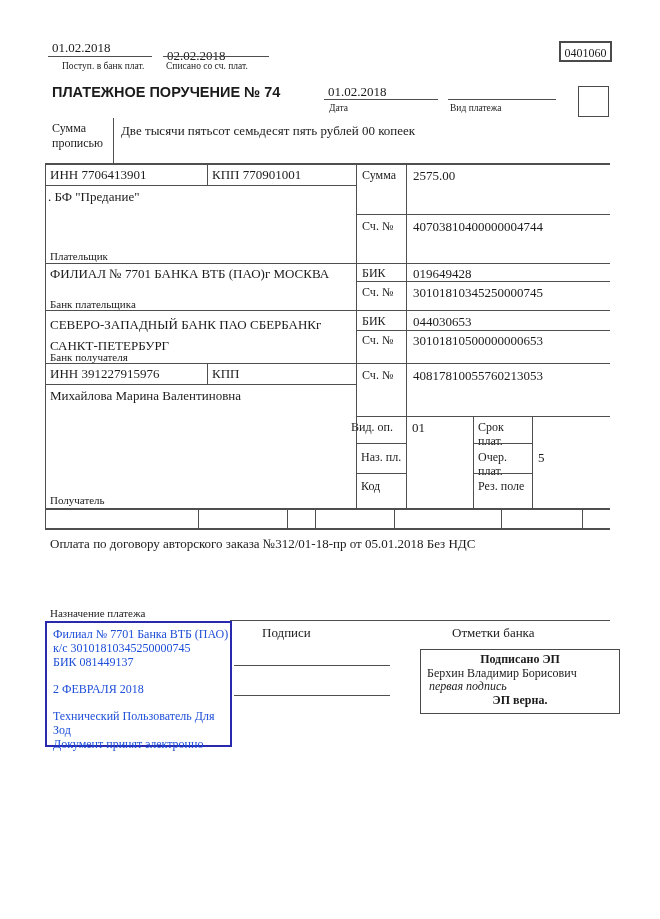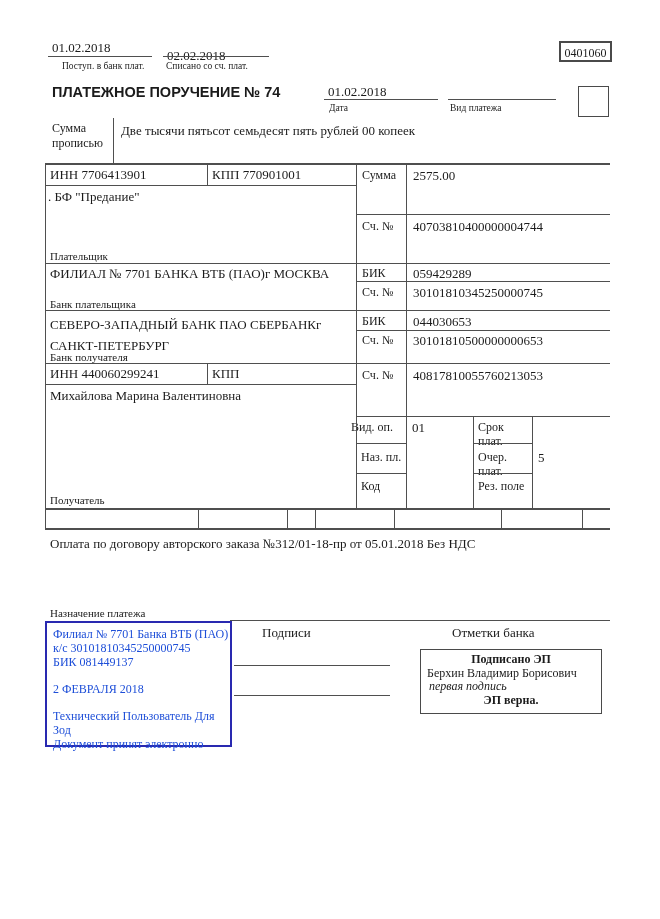--- a/index.html
+++ b/index.html
@@ -10,21 +10,21 @@
   .pre{white-space:pre-line;}
   .fs9{font-size:9.5px;} .fs11{font-size:11px;} .fs12{font-size:12px;}
   .fs13{font-size:13px;} .fs14{font-size:14.5px;}
   .b{font-weight:bold;} .i{font-style:italic;}
   .sans{font-family:"Liberation Sans","DejaVu Sans",sans-serif;}
   .line{position:absolute;background:#4f4f4f;}
   .box{position:absolute;box-sizing:border-box;border:1.5px solid #4a4a4a;background:#fff;}
   #bluebox{position:absolute;left:45px;top:621px;width:187px;height:126px;box-sizing:border-box;
            border:2px solid #2929b0;color:#2929b0;padding:4px 6px;font-size:12px;line-height:14px;}
   #bluebox .bl{white-space:nowrap;}
-  #stampbox{position:absolute;left:420px;top:649px;width:182px;height:65px;box-sizing:border-box;
+  #stampbox{position:absolute;left:420px;top:649px;width:200px;height:65px;box-sizing:border-box;
             border:1.5px solid #4a4a4a;font-size:12px;line-height:13.5px;padding-top:3px;}
   .ctr{text-align:center;}
 </style>
 </head>
 <body>
 
 <div id="page">
 
   <div class="t fs13" style="left:52px;top:40px;">01.02.2018</div>
   <div class="t fs9" style="left:62px;top:61px;">Поступ. в банк плат.</div>
@@ -49,33 +49,33 @@
   <div class="t fs13" style="left:212px;top:167px;">КПП 770901001</div>
   <div class="t fs12" style="left:362px;top:168px;">Сумма</div>
   <div class="t fs13" style="left:413px;top:168px;">2575.00</div>
   <div class="t fs13" style="left:48px;top:189px;">. БФ "Предание"</div>
   <div class="t fs11" style="left:50px;top:250px;">Плательщик</div>
   <div class="t fs12" style="left:362px;top:219px;">Сч. №</div>
   <div class="t fs13" style="left:413px;top:219px;">40703810400000004744</div>
 
   <div class="t fs13" style="left:50px;top:266px;">ФИЛИАЛ № 7701 БАНКА ВТБ (ПАО)г МОСКВА</div>
   <div class="t fs12" style="left:362px;top:266px;">БИК</div>
-  <div class="t fs13" style="left:413px;top:266px;">059429289</div>
+  <div class="t fs13" style="left:413px;top:266px;">019649428</div>
   <div class="t fs12" style="left:362px;top:285px;">Сч. №</div>
   <div class="t fs13" style="left:413px;top:285px;">30101810345250000745</div>
   <div class="t fs11" style="left:50px;top:298px;">Банк плательщика</div>
 
   <div class="t fs13 wrap" style="left:50px;top:314px;width:300px;line-height:21px;">СЕВЕРО-ЗАПАДНЫЙ БАНК ПАО СБЕРБАНКг САНКТ-ПЕТЕРБУРГ</div>
   <div class="t fs12" style="left:362px;top:314px;">БИК</div>
   <div class="t fs13" style="left:413px;top:314px;">044030653</div>
   <div class="t fs12" style="left:362px;top:333px;">Сч. №</div>
   <div class="t fs13" style="left:413px;top:333px;">30101810500000000653</div>
   <div class="t fs11" style="left:50px;top:351px;">Банк получателя</div>
 
-  <div class="t fs13" style="left:50px;top:366px;">ИНН 440060299241</div>
+  <div class="t fs13" style="left:50px;top:366px;">ИНН 391227915976</div>
   <div class="t fs13" style="left:212px;top:366px;">КПП</div>
   <div class="t fs12" style="left:362px;top:368px;">Сч. №</div>
   <div class="t fs13" style="left:413px;top:368px;">40817810055760213053</div>
   <div class="t fs13" style="left:50px;top:388px;">Михайлова Марина Валентиновна</div>
   <div class="t fs11" style="left:50px;top:494px;">Получатель</div>
 
   <div class="t fs12" style="left:351px;top:420px;">Вид. оп.</div>
   <div class="t fs13" style="left:412px;top:420px;">01</div>
   <div class="t fs12 wrap" style="left:478px;top:420px;width:46px;line-height:14px;">Срок плат.</div>
   <div class="t fs12" style="left:361px;top:450px;">Наз. пл.</div>

